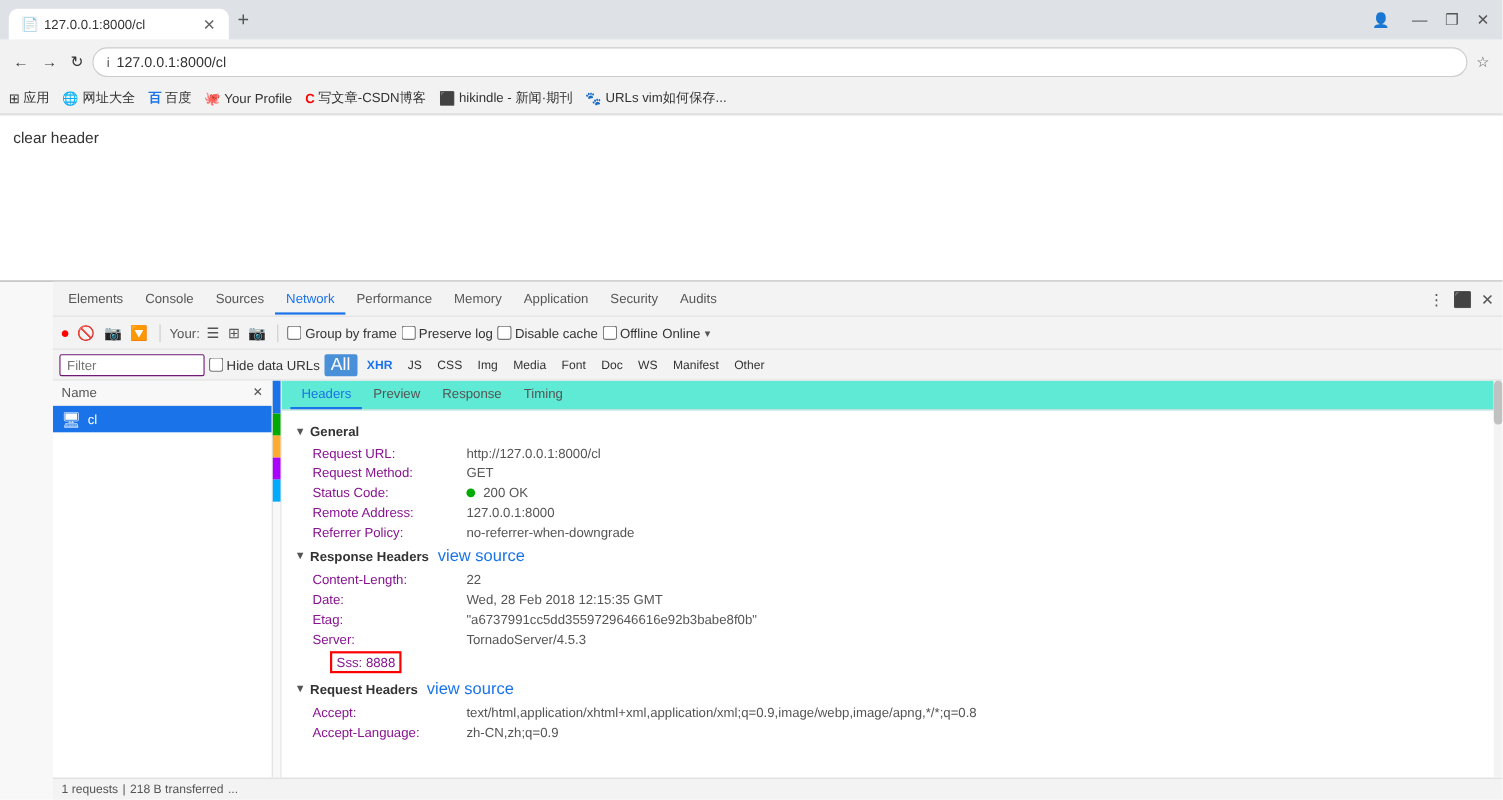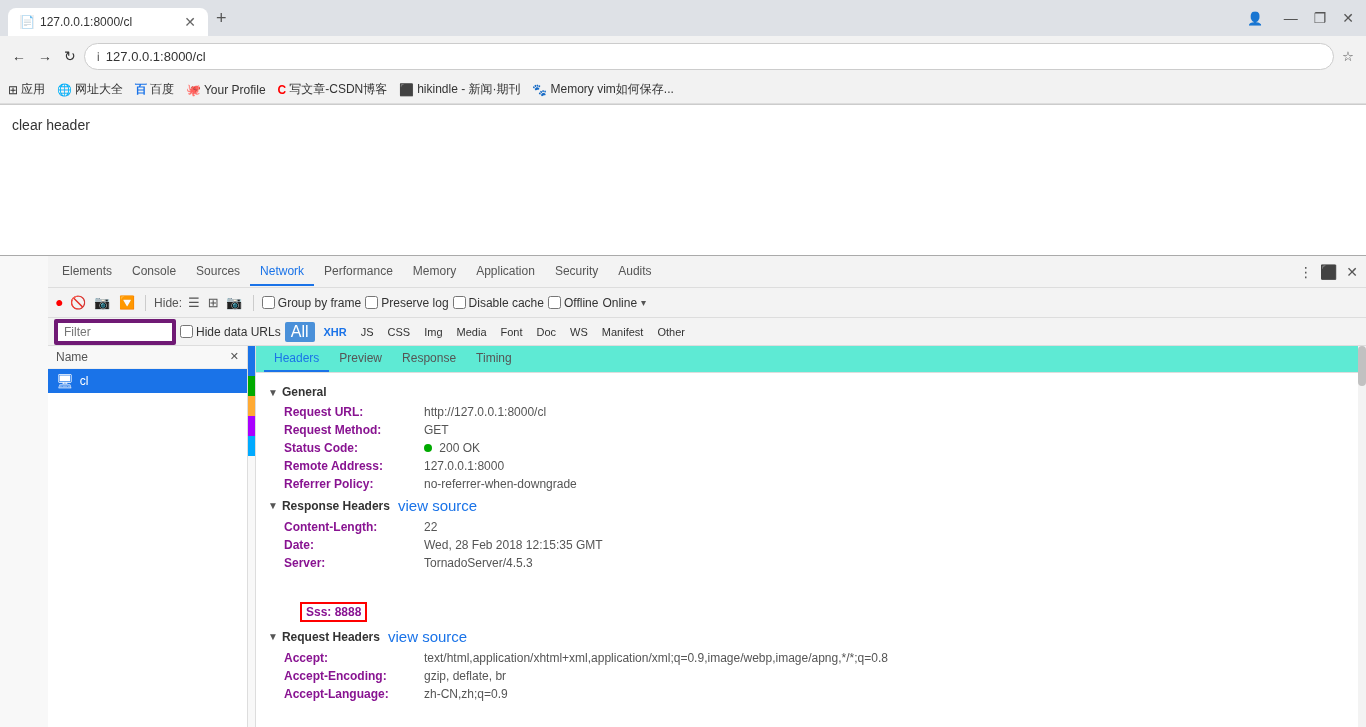--- a/index.html
+++ b/index.html
@@ -38,21 +38,21 @@
     .devtools-ctrl-btn { background: none; border: none; cursor: pointer; font-size: 14px; color: #555; padding: 4px; }
 
     .devtools-toolbar { display: flex; align-items: center; background: #f3f3f3; border-bottom: 1px solid #ddd; padding: 3px 6px; gap: 4px; height: 30px; }
     .toolbar-icon-btn { background: none; border: none; cursor: pointer; font-size: 13px; color: #555; padding: 2px; }
     .toolbar-separator { width: 1px; height: 16px; background: #ccc; margin: 0 4px; }
     .toolbar-label { font-size: 12px; color: #555; }
     .toolbar-checkbox { display: flex; align-items: center; gap: 3px; font-size: 12px; color: #333; cursor: pointer; }
     .toolbar-checkbox input { margin: 0; }
 
     .devtools-filter { display: flex; align-items: center; background: #f3f3f3; border-bottom: 1px solid #ddd; padding: 3px 6px; gap: 4px; height: 28px; }
-    .filter-input { border: 4px solid #701a75; border-radius: 2px; padding: 2px 6px; font-size: 12px; width: 122px; }
+    .filter-input { border: 1px solid #701a75; border-radius: 2px; padding: 2px 6px; font-size: 12px; width: 132px; }
     .filter-checkbox { display: flex; align-items: center; gap: 3px; font-size: 12px; color: #333; cursor: pointer; }
     .filter-btn { padding: 1px 6px; font-size: 16px; background: #4a90d9; color: #fff; border: none; border-radius: 2px; cursor: pointer; }
     .filter-type { padding: 1px 5px; font-size: 11px; cursor: pointer; border: none; background: none; color: #333; }
     .filter-type.active { color: #1a73e8; font-weight: bold; }
 
     
     .devtools-main { display: flex; flex: 1; overflow: hidden; }
     .requests-panel { width: 200px; border-right: 1px solid #ddd; background: #fff; overflow-y: auto; }
     .requests-header { display: flex; align-items: flex-start; padding: 4px 8px; font-size: 12px; color: #555; border-bottom: 1px solid #eee; background: #f8f8f8; }
     .request-item { display: flex; align-items: center; padding: 4px 8px; font-size: 12px; cursor: pointer; }
@@ -61,21 +61,21 @@
     .detail-panel { flex: 1; overflow-y: auto; background: #fff; }
     .detail-tabs { display: flex; border-bottom: 1px solid #ddd; background: #5eead4; padding: 0 8px; }
     .detail-tab { padding: 5px 10px; font-size: 12px; cursor: pointer; color: #555; border-bottom: 2px solid transparent; }
     .detail-tab.active { color: #1a73e8; border-bottom: 2px solid #1a73e8; }
 
     .detail-content { padding: 8px 12px; font-size: 12px; }
     .section-header { display: flex; align-items: center; font-weight: bold; font-size: 12px; color: #333; padding: 4px 0; cursor: pointer; text-align: center; }
     .section-header::before { content: '▼'; font-size: 10px; margin-right: 4px; color: #555; }
     .section-link { color: #1a73e8; font-size: 15px; margin-left: 8px; cursor: pointer; text-decoration: none; font-weight: normal; }
     .property-row { display: flex; padding: 2px 0 2px 16px; font-size: 12px; }
-    .property-name { color: #881391; min-width: 140px; flex-shrink: 0; font-weight: bold; }
+    .property-name { color: #881391; min-width: 140px; flex-shrink: 0; }
     .property-value { color: #1a1aa6; word-break: break-all; }
     .property-value.gray { color: #555; }
     .status-dot { display: inline-block; width: 8px; height: 8px; background: #0a0; border-radius: 50%; margin-right: 4px; }
 
     .devtools-statusbar { background: #f3f3f3; border-top: 1px solid #ddd; padding: 2px 8px; font-size: 11px; color: #555; display: flex; align-items: center; height: 20px; }
   </style>
 </head>
 <body>
 
 <div class="browser-chrome">
@@ -126,21 +126,21 @@
     <div class="bookmark-item">
       <span style="color:red;font-weight:bold;">C</span>
       <span>写文章-CSDN博客</span>
     </div>
     <div class="bookmark-item">
       <span>⬛</span>
       <span>hikindle - 新闻·期刊</span>
     </div>
     <div class="bookmark-item">
       <span>🐾</span>
-      <span>Memory vim如何保存...</span>
+      <span>URLs vim如何保存...</span>
     </div>
   </div>
 </div>
 
 <div class="page-content">
   <span>clear header</span>
 </div>
 
 <div class="devtools">
 
@@ -160,21 +160,21 @@
       <button class="devtools-ctrl-btn">✕</button>
     </div>
   </div>
 
   <div class="devtools-toolbar">
     <button class="toolbar-icon-btn" style="color:red;">⏺</button>
     <button class="toolbar-icon-btn">🚫</button>
     <button class="toolbar-icon-btn">📷</button>
     <button class="toolbar-icon-btn">🔽</button>
     <div class="toolbar-separator"></div>
-    <span class="toolbar-label">Hide:</span>
+    <span class="toolbar-label">Your:</span>
     <button class="toolbar-icon-btn">☰</button>
     <button class="toolbar-icon-btn">⊞</button>
     <button class="toolbar-icon-btn">📷</button>
     <div class="toolbar-separator"></div>
     <label class="toolbar-checkbox">
       <input type="checkbox" style="">
       <span>Group by frame</span>
     </label>
     <label class="toolbar-checkbox">
       <input type="checkbox" style="">
@@ -276,53 +276,59 @@
         </div>
         <div class="property-row">
           <span class="property-name">Content-Length:</span>
           <span class="property-value gray">22</span>
         </div>
         <div class="property-row">
           <span class="property-name">Date:</span>
           <span class="property-value gray">Wed, 28 Feb 2018 12:15:35 GMT</span>
         </div>
         <div class="property-row">
+          <span class="property-name">Etag:</span>
+          <span class="property-value gray">"a6737991cc5dd3559729646616e92b3babe8f0b"</span>
+        </div>
+        <div class="property-row">
           <span class="property-name">Server:</span>
           <span class="property-value gray">TornadoServer/4.5.3</span>
         </div>
         <div class="property-row">
-          <span class="property-name" style="padding-left:16px;margin-top:28px;">
+          <span class="property-name" style="padding-left:16px;">
             <span style="border: 2px solid red; padding: 1px 4px; display: inline-block;">
               <span>Sss: </span><span>8888</span>
             </span>
           </span>
         </div>
 
         <div class="section-header">
           <span>Request Headers</span>
           <a class="section-link">view source</a>
         </div>
         <div class="property-row">
           <span class="property-name">Accept:</span>
           <span class="property-value gray">text/html,application/xhtml+xml,application/xml;q=0.9,image/webp,image/apng,*/*;q=0.8</span>
         </div>
         <div class="property-row">
-          <span class="property-name">Accept-Encoding:</span>
-          <span class="property-value gray">gzip, deflate, br</span>
-        </div>
-        <div class="property-row">
           <span class="property-name">Accept-Language:</span>
           <span class="property-value gray">zh-CN,zh;q=0.9</span>
         </div>
         <div class="property-row">
           
           
         </div>
 
       </div>
     </div>
 
     <div style="width:8px;background:#f3f3f3;position:relative;flex-shrink:0;">
       <div style="position:absolute;top:0;width:8px;height:40px;background:#c1c1c1;border-radius:4px;"></div>
     </div>
   </div>
 
+  <div class="devtools-statusbar">
+    <span>1 requests</span>
+    <span style="margin:0 4px;">|</span>
+    <span>218 B transferred</span>
+    <span style="margin-left:4px;">...</span>
+  </div>
 </div>
 
 </body></html>

